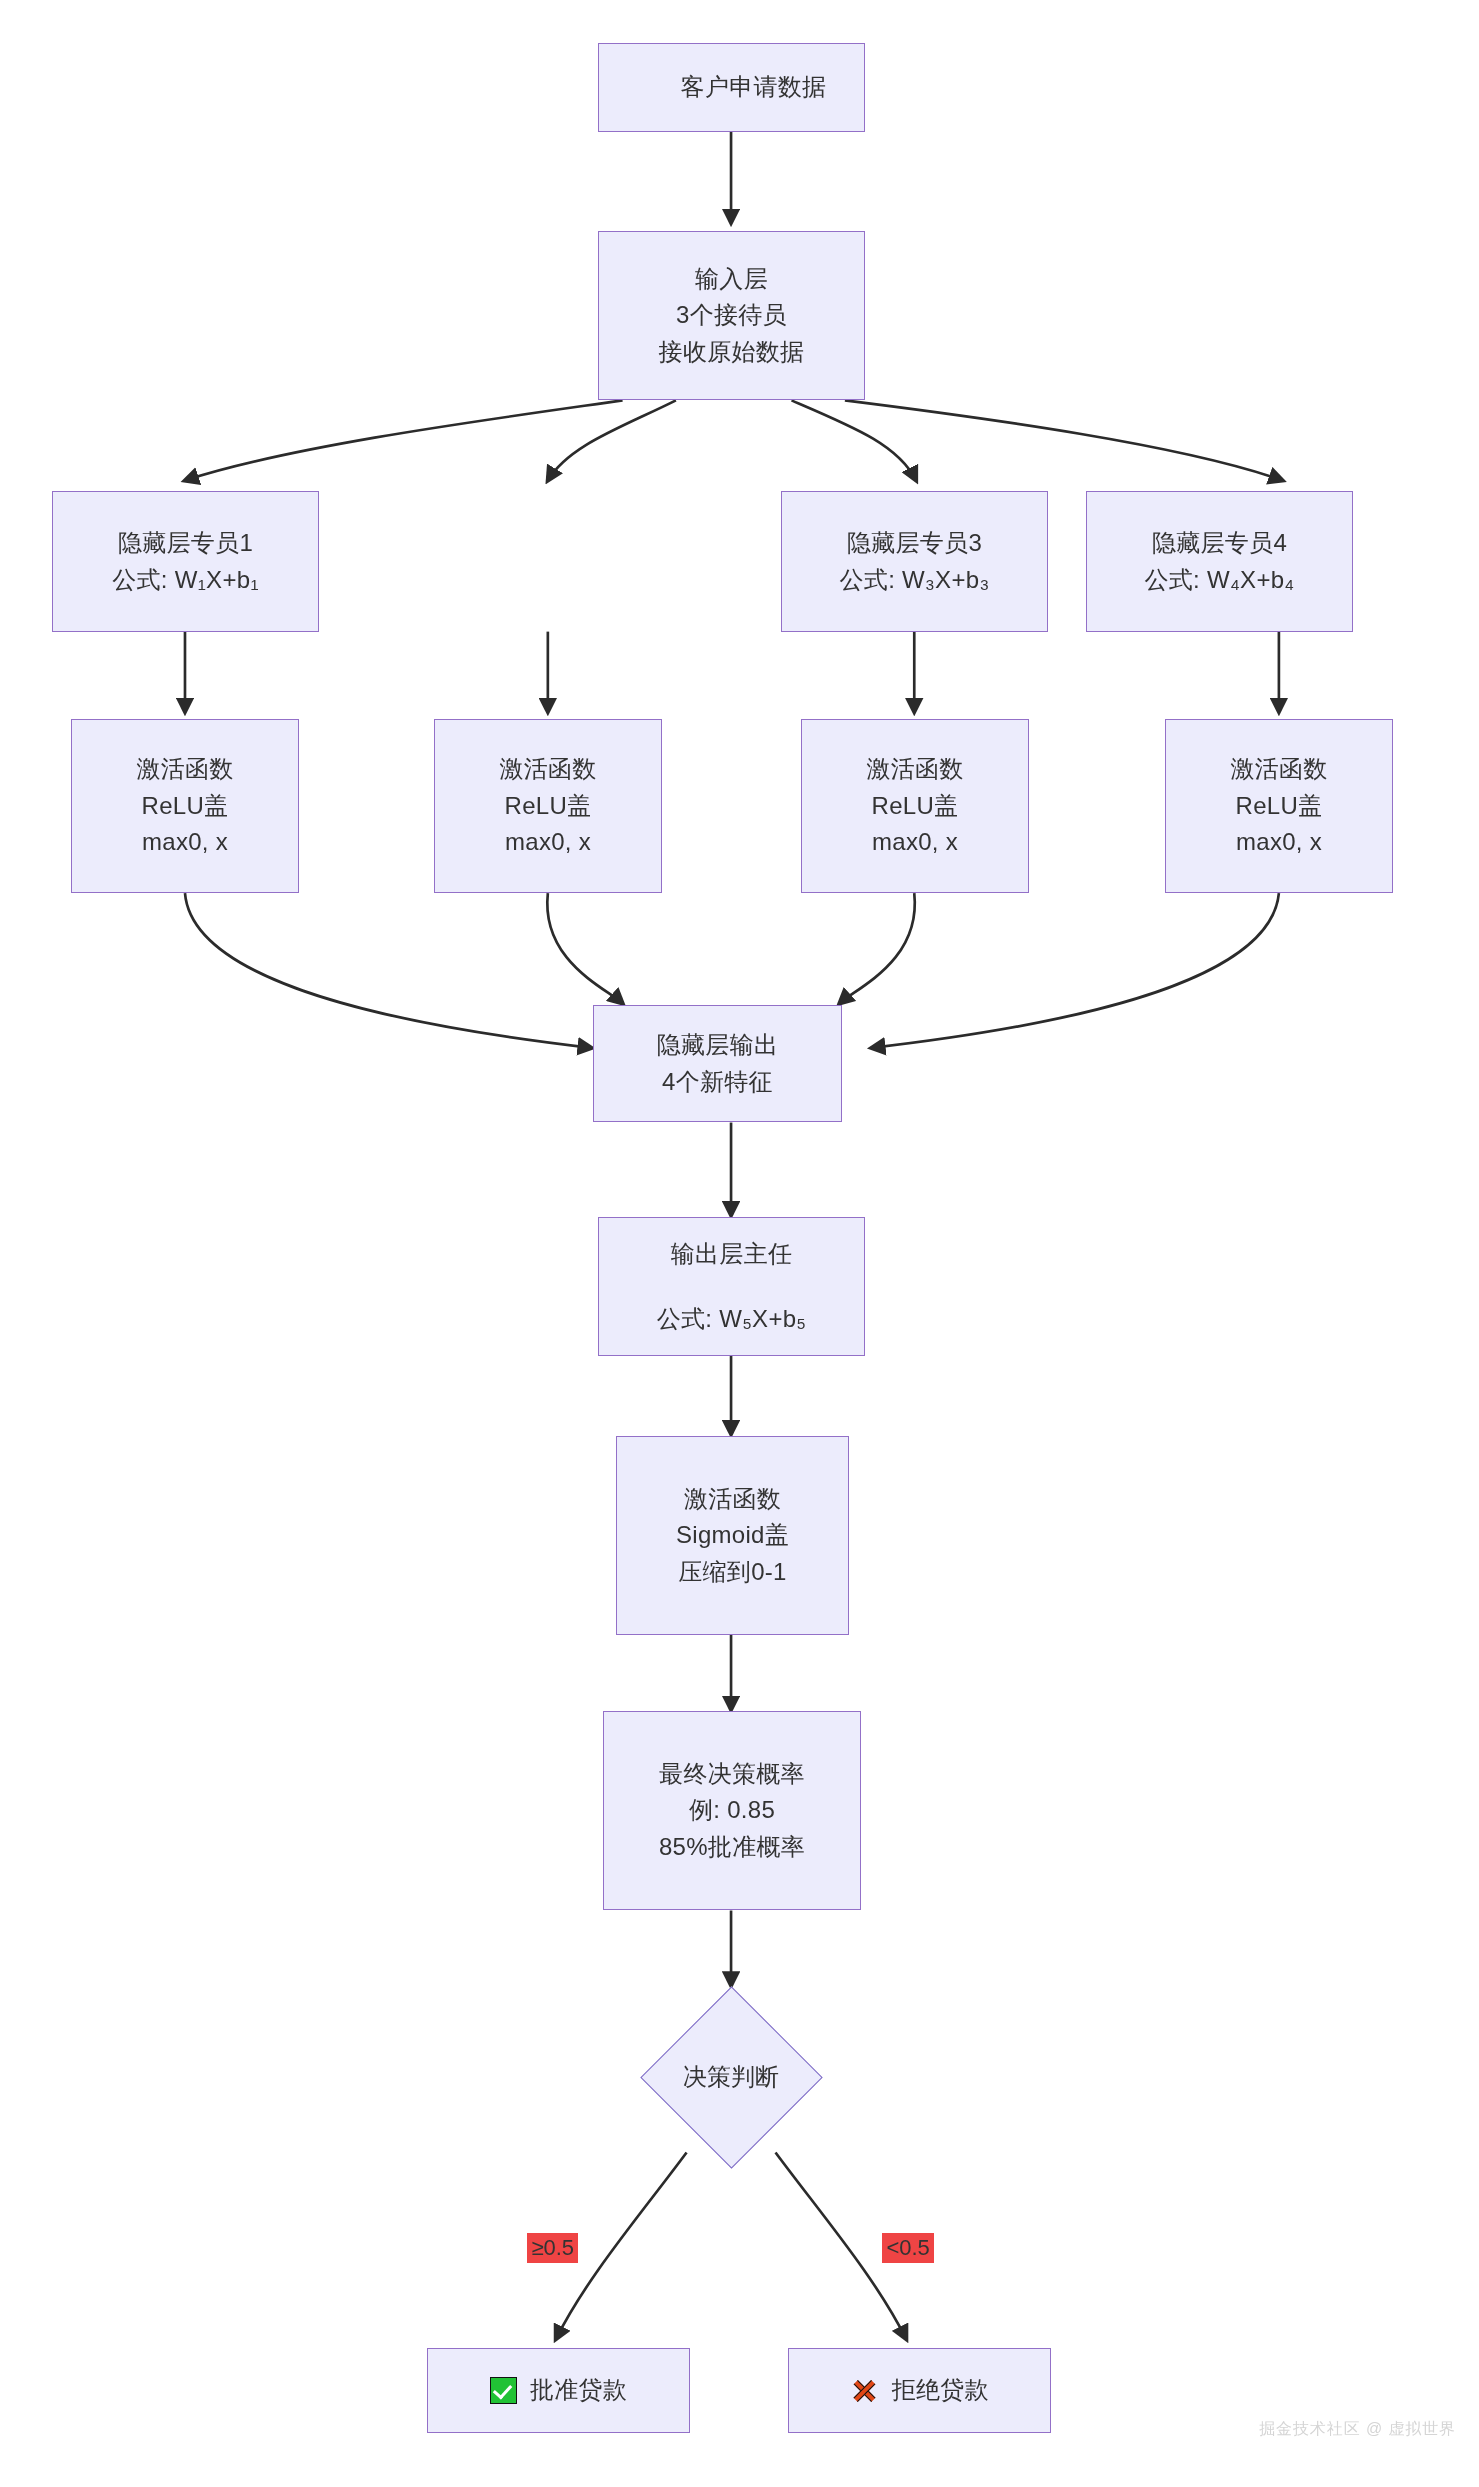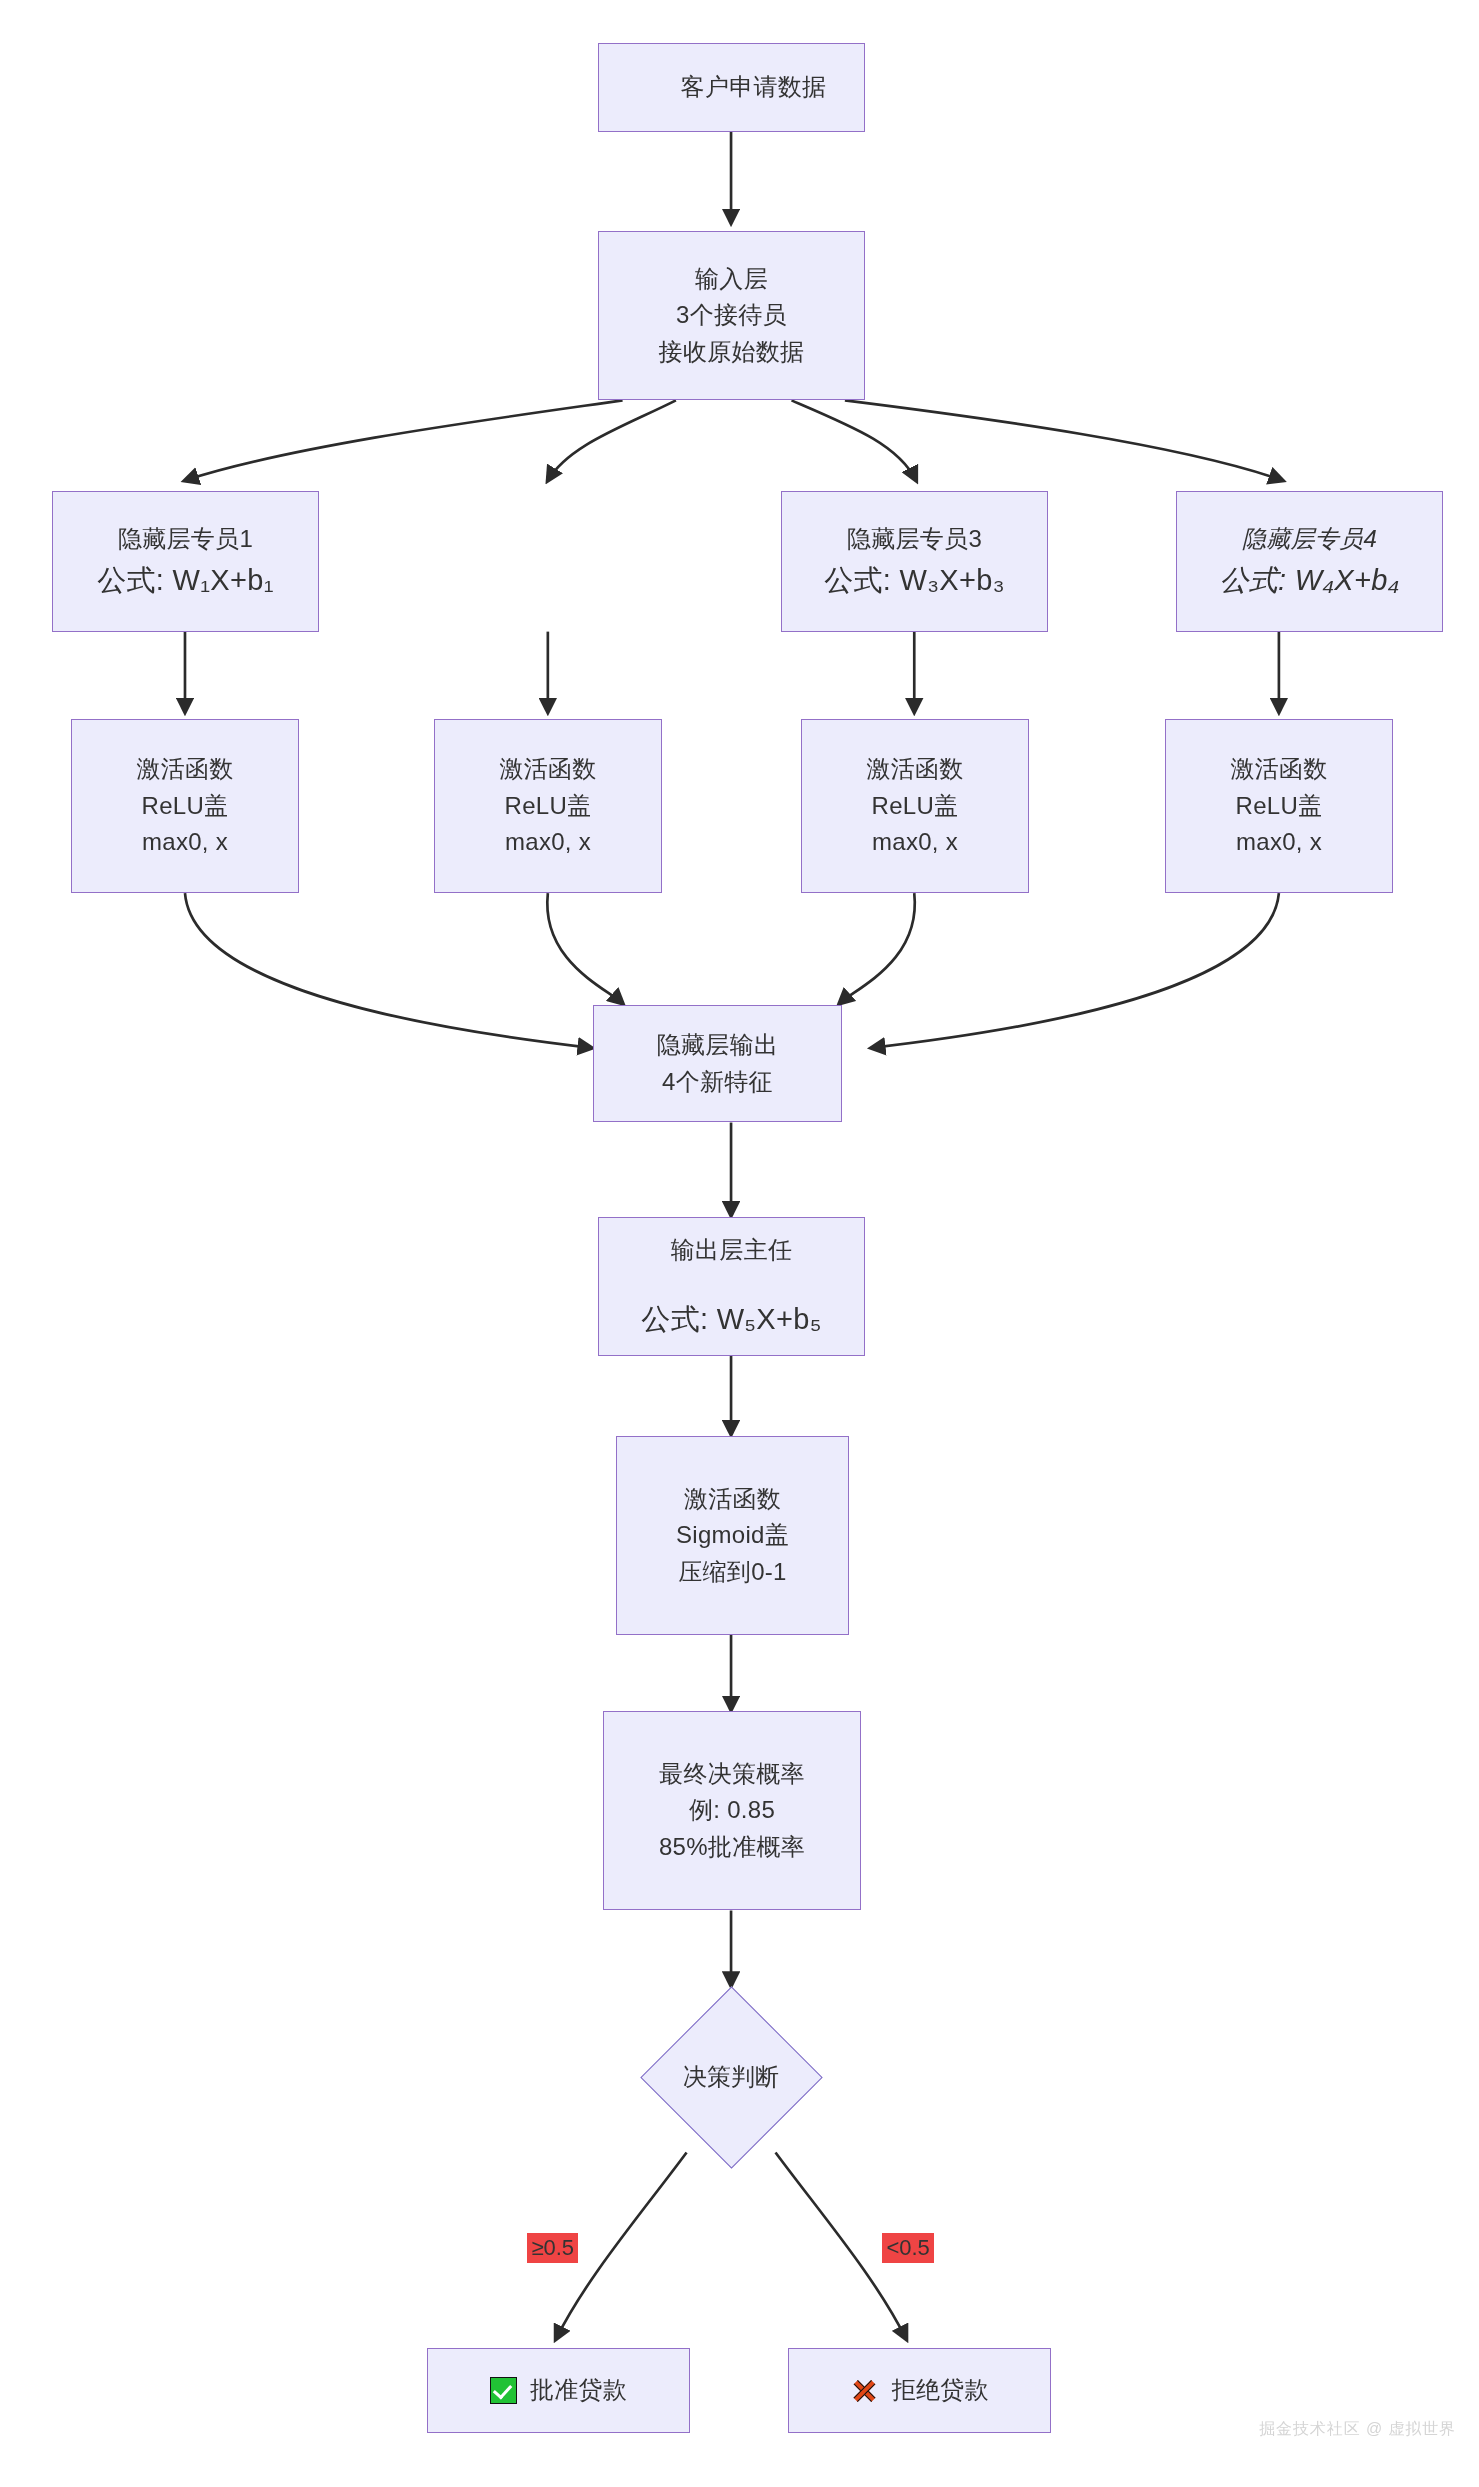--- a/index.html
+++ b/index.html
@@ -40,21 +40,21 @@
     font-size: 24px;
     line-height: 1.52;
     letter-spacing: 0.3px;
     z-index: 3;
   }
   .node .ln {
     display: block;
     white-space: nowrap;
   }
   .node .ln.formula {
-    font-size: 29px;
+    font-size: 24px;
     text-align: right;
   }
   .diamond-wrap {
     position: absolute;
     z-index: 3;
     display: flex;
     align-items: center;
     justify-content: center;
   }
   .diamond-shape {
@@ -204,21 +204,21 @@
     <span class="ln">隐藏层专员1</span>
     <span class="ln formula">公式: W₁X+b₁</span>
   </div>
 
 
   <div class="node" style="left:781px; top:491px; width:267px; height:141px;">
     <span class="ln">隐藏层专员3</span>
     <span class="ln formula">公式: W₃X+b₃</span>
   </div>
 
-  <div class="node" style="left:1176px; top:491px; width:267px; height:141px;font-style:italic;">
+  <div class="node" style="left:1086px; top:491px; width:267px; height:141px;">
     <span class="ln">隐藏层专员4</span>
     <span class="ln formula">公式: W₄X+b₄</span>
   </div>
 
   <div class="node" style="left:71px; top:719px; width:228px; height:174px;">
     <span class="ln">激活函数</span>
     <span class="ln">ReLU盖</span>
     <span class="ln">max0, x</span>
   </div>
 

